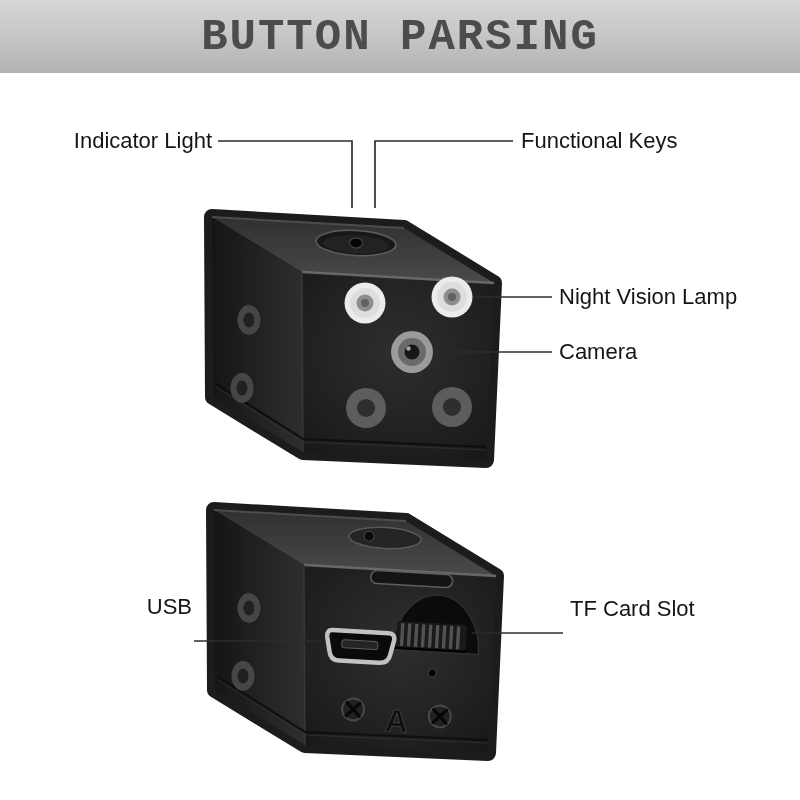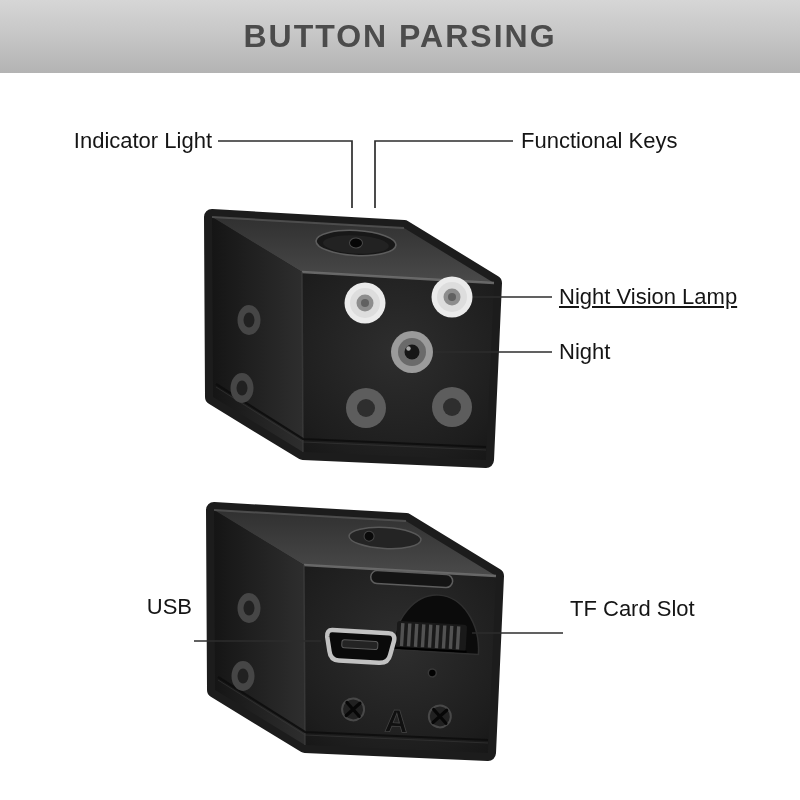--- a/index.html
+++ b/index.html
@@ -5,22 +5,22 @@
   * { margin:0; padding:0; box-sizing:border-box; }
   html, body { width:800px; height:800px; }
   body { font-family:"Liberation Sans", sans-serif; background:#ffffff; }
   .screen { position:relative; width:800px; height:800px; background:#ffffff; overflow:hidden; }
   .header {
     position:absolute; top:0; left:0; width:800px; height:73px;
     background:linear-gradient(180deg,#d6d6d6 0%, #c4c4c4 55%, #b3b3b3 100%);
     display:flex; align-items:center; justify-content:center;
   }
   .header h1 {
-    font-size:32px; font-weight:800; letter-spacing:2px; color:#4c4c4c;
-    font-family:Liberation Sans, sans-serif;
+    font-size:44px; font-weight:800; letter-spacing:2px; color:#4c4c4c;
+    font-family:Liberation Mono, monospace;
   }
   svg.diagram { position:absolute; top:0; left:0; }
   .label {
     position:absolute; font-size:22px; line-height:26px; color:#151515; white-space:nowrap;
   }
   .r { text-align:right; }
 </style>
 </head>
 <body>
 
@@ -164,18 +164,18 @@
       <polyline points="513,141 375,141 375,208"></polyline>
       <line x1="473" y1="297" x2="552" y2="297"></line>
       <line x1="434" y1="352" x2="552" y2="352"></line>
       <line x1="194" y1="641" x2="321" y2="641"></line>
       <line x1="472" y1="633" x2="563" y2="633"></line>
     </g>
   </svg>
 
   <div class="label r" style="top:128px; left:40px; width:172px;">Indicator Light</div>
   <div class="label" style="top:128px; left:521px;">Functional Keys</div>
-  <div class="label" style="top:284px; left:559px;text-decoration:underline;">Night Vision Lamp</div>
-  <div class="label" style="top:339px; left:559px;">Night</div>
+  <div class="label" style="top:284px; left:559px;">Night Vision Lamp</div>
+  <div class="label" style="top:339px; left:559px;">Camera</div>
   <div class="label r" style="top:594px; left:100px; width:92px;">USB</div>
   <div class="label" style="top:596px; left:570px;">TF Card Slot</div>
 
 </div>
 
 </body></html>

